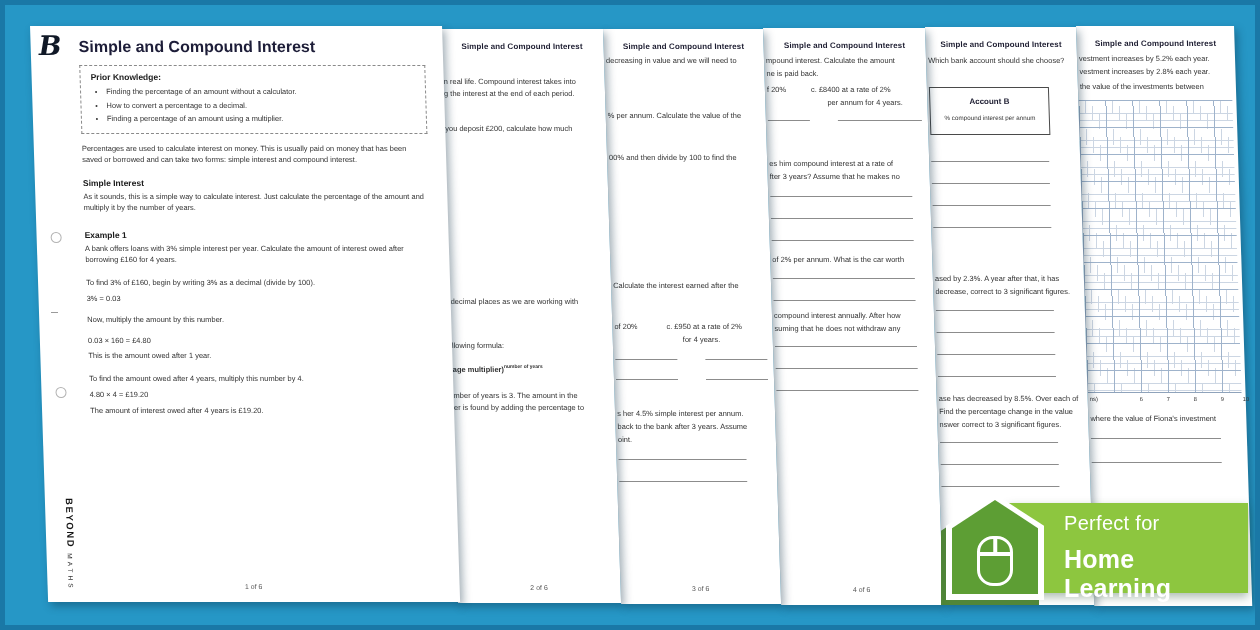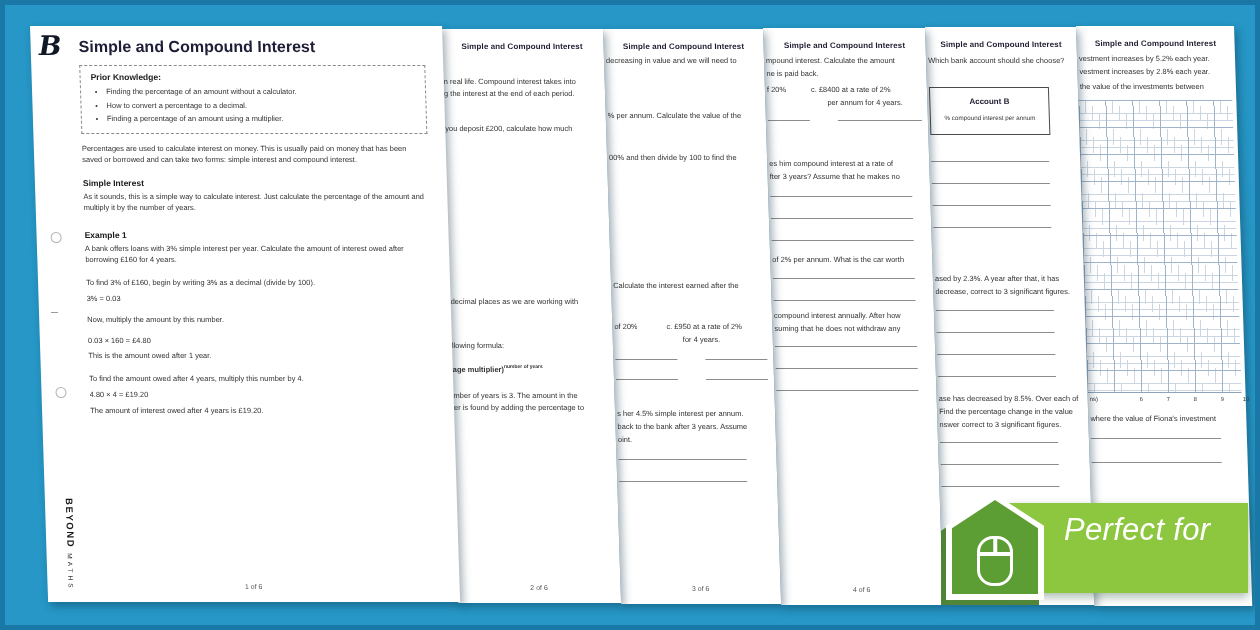--- a/index.html
+++ b/index.html
@@ -78,21 +78,21 @@
   }
   .gtick{position:absolute;top:370px;font-size:5.8px;color:#333;}
   .gt0{left:52px;} .gt1{left:79px;} .gt2{left:106px;} .gt3{left:133px;} .gt4{left:155px;}
   .glabel{position:absolute;left:2px;top:370px;font-size:6px;color:#333;}
 
   
   .badge{
     position:absolute;left:1008px;top:503px;width:240px;height:90px;z-index:30;
     background:#8dc63f;box-shadow:0 4px 9px rgba(15,60,30,.35);
   }
-  .badge-l1{position:absolute;left:56px;top:9px;font-size:31px;color:#ffffff;letter-spacing:.3px;font-style:italic;}
+  .badge-l1{position:absolute;left:56px;top:9px;font-size:20px;color:#ffffff;letter-spacing:.3px;}
   .badge-l2{position:absolute;left:56px;top:42px;font-size:25px;font-weight:bold;color:#ffffff;letter-spacing:.2px;}
   .house-outer{
     position:absolute;left:946px;top:494px;width:98px;height:106px;z-index:31;
     filter:drop-shadow(-5px 5px 0 rgba(72,128,46,.95));
   }
   .house-white{
     width:100%;height:100%;background:#ffffff;position:relative;
     clip-path:polygon(50% 0,100% 30%,100% 100%,0 100%,0 30%);
   }
   .house-green{
@@ -253,20 +253,21 @@
     <span class="gtick gt3">9</span>
     <span class="gtick gt4">10</span>
     <div class="frag" style="top:388px;">where the value of Fiona's investment</div>
     <div class="aline" style="left:2px;top:412px;width:130px;"></div>
     <div class="aline" style="left:2px;top:436px;width:130px;"></div>
     <div class="sheet-footer">6 of 6</div>
   </div>
 
   <div class="badge">
     <div class="badge-l1">Perfect for</div>
+    <div class="badge-l2">Home Learning</div>
   </div>
   <div class="house-outer">
     <div class="house-white">
       <div class="house-green">
         <div class="mouse"></div>
       </div>
     </div>
   </div>
 
   <div class="frame"></div>

